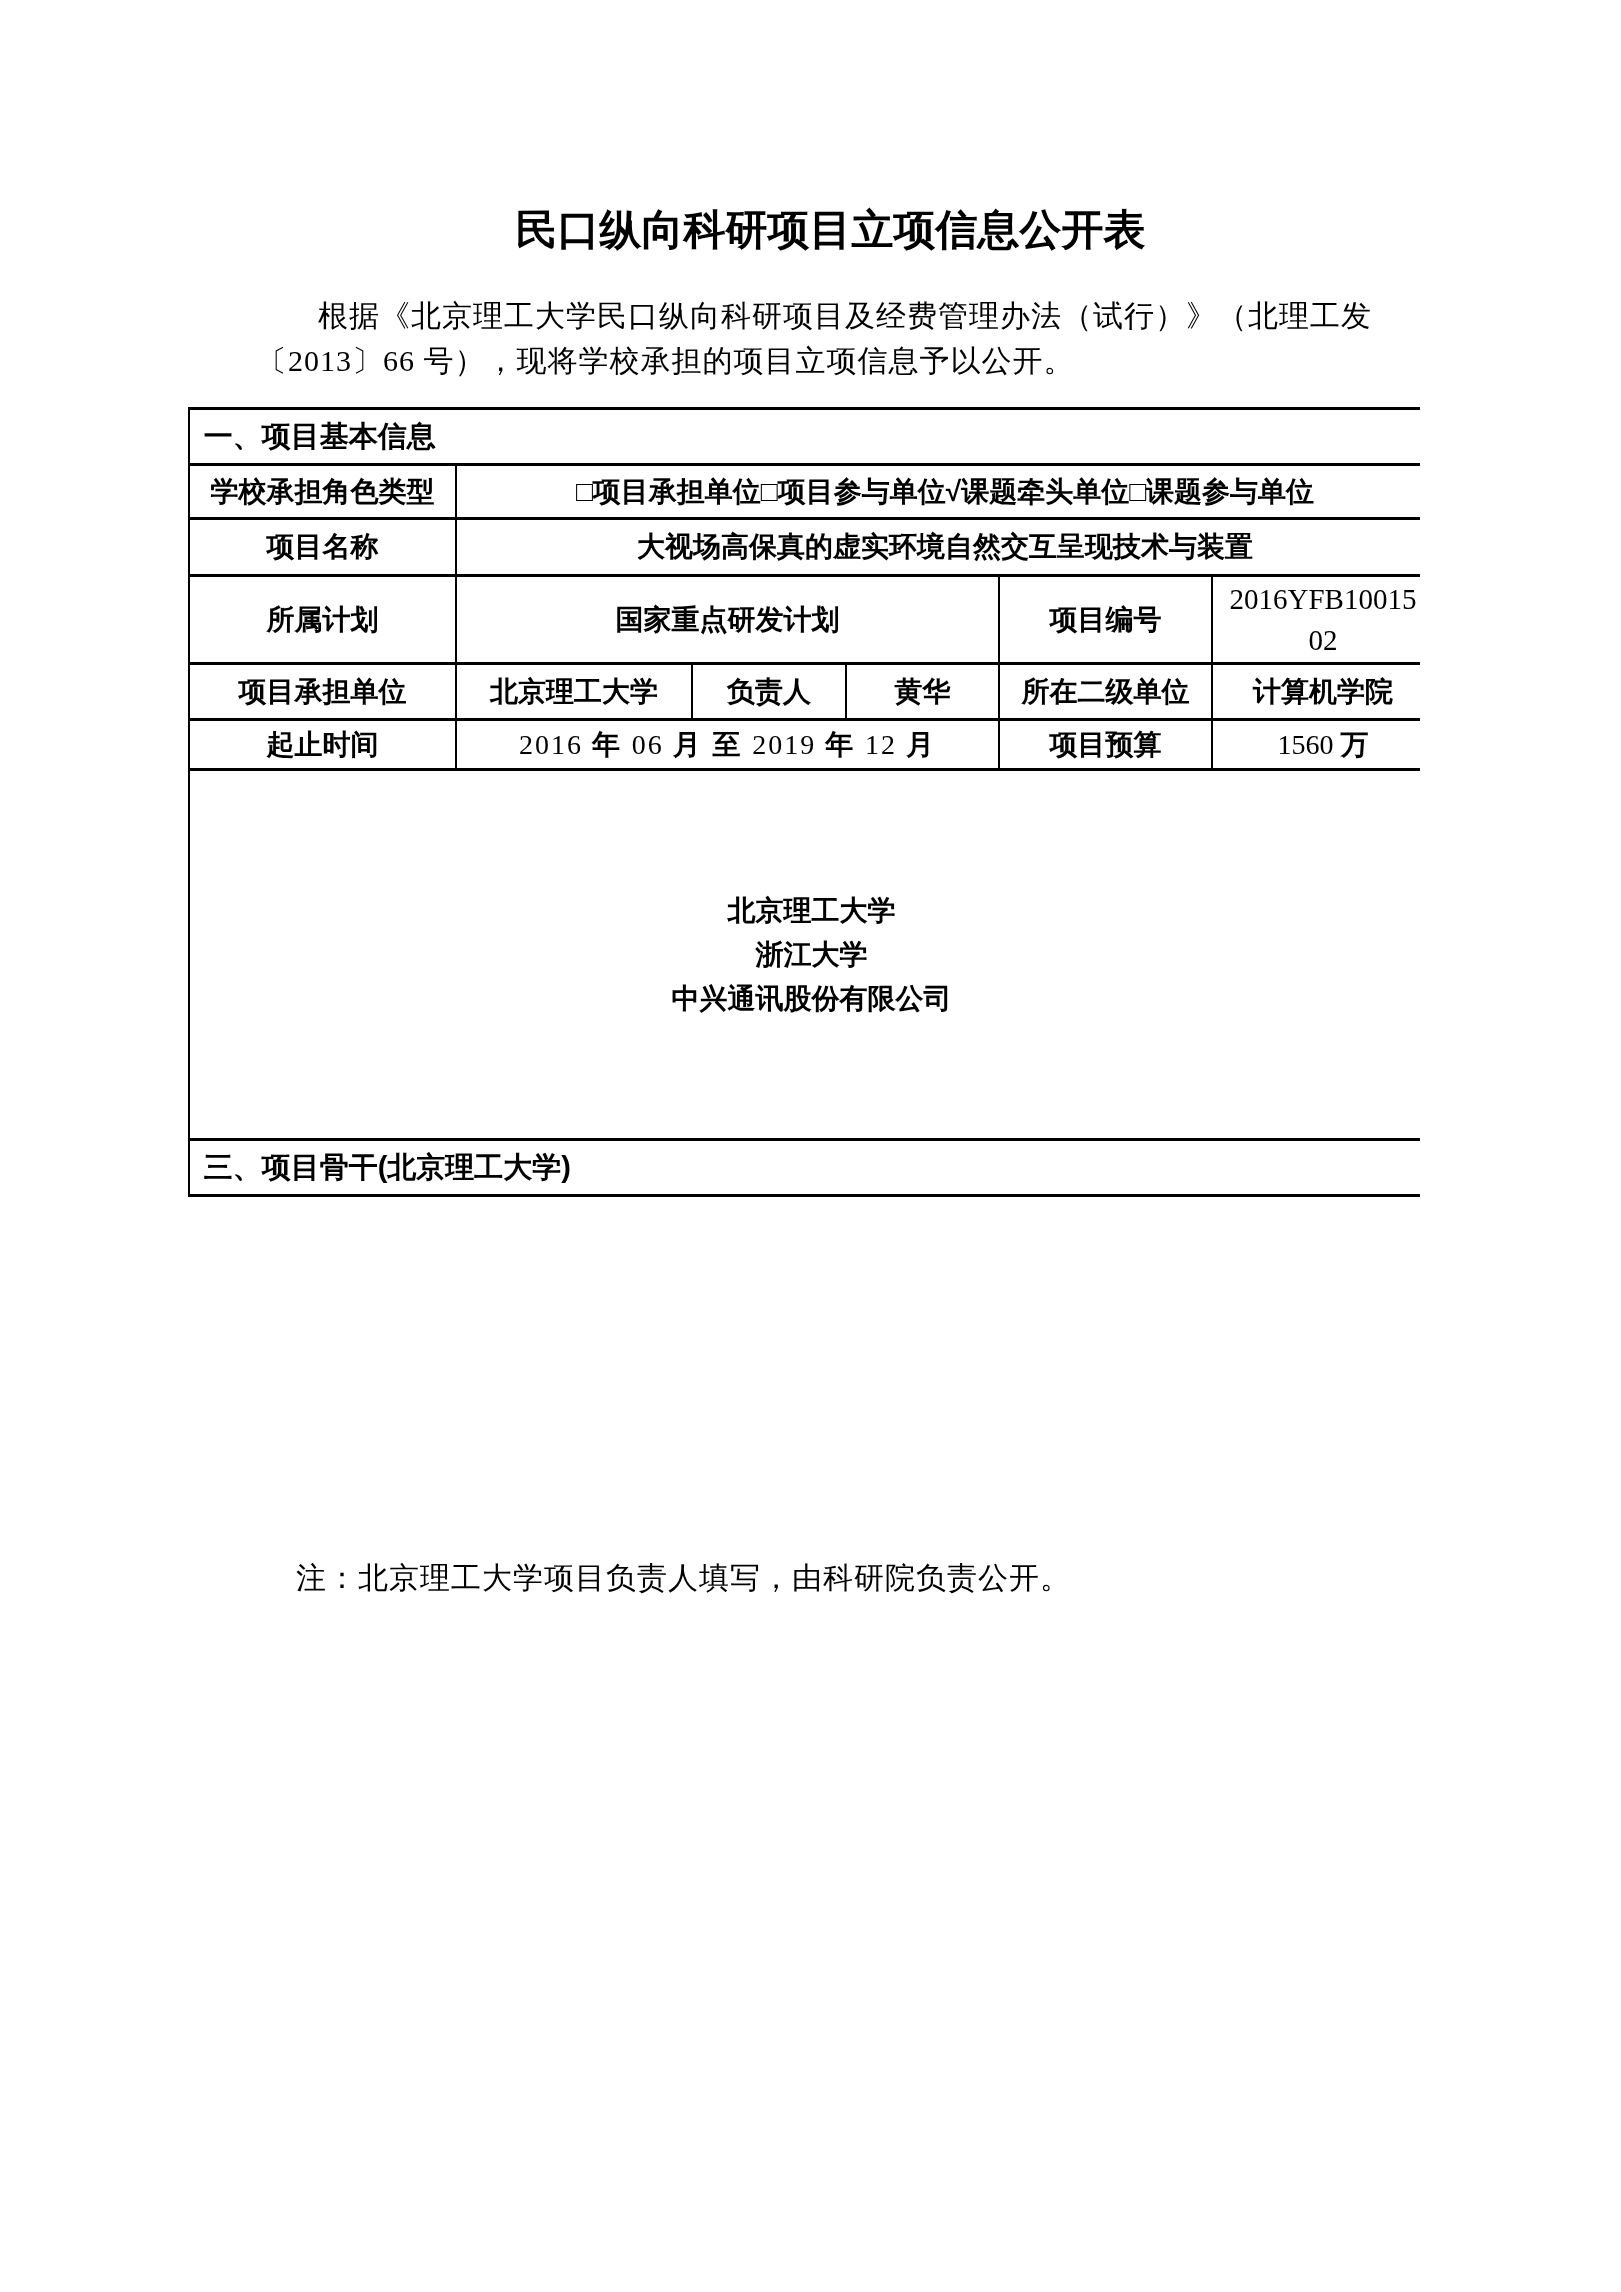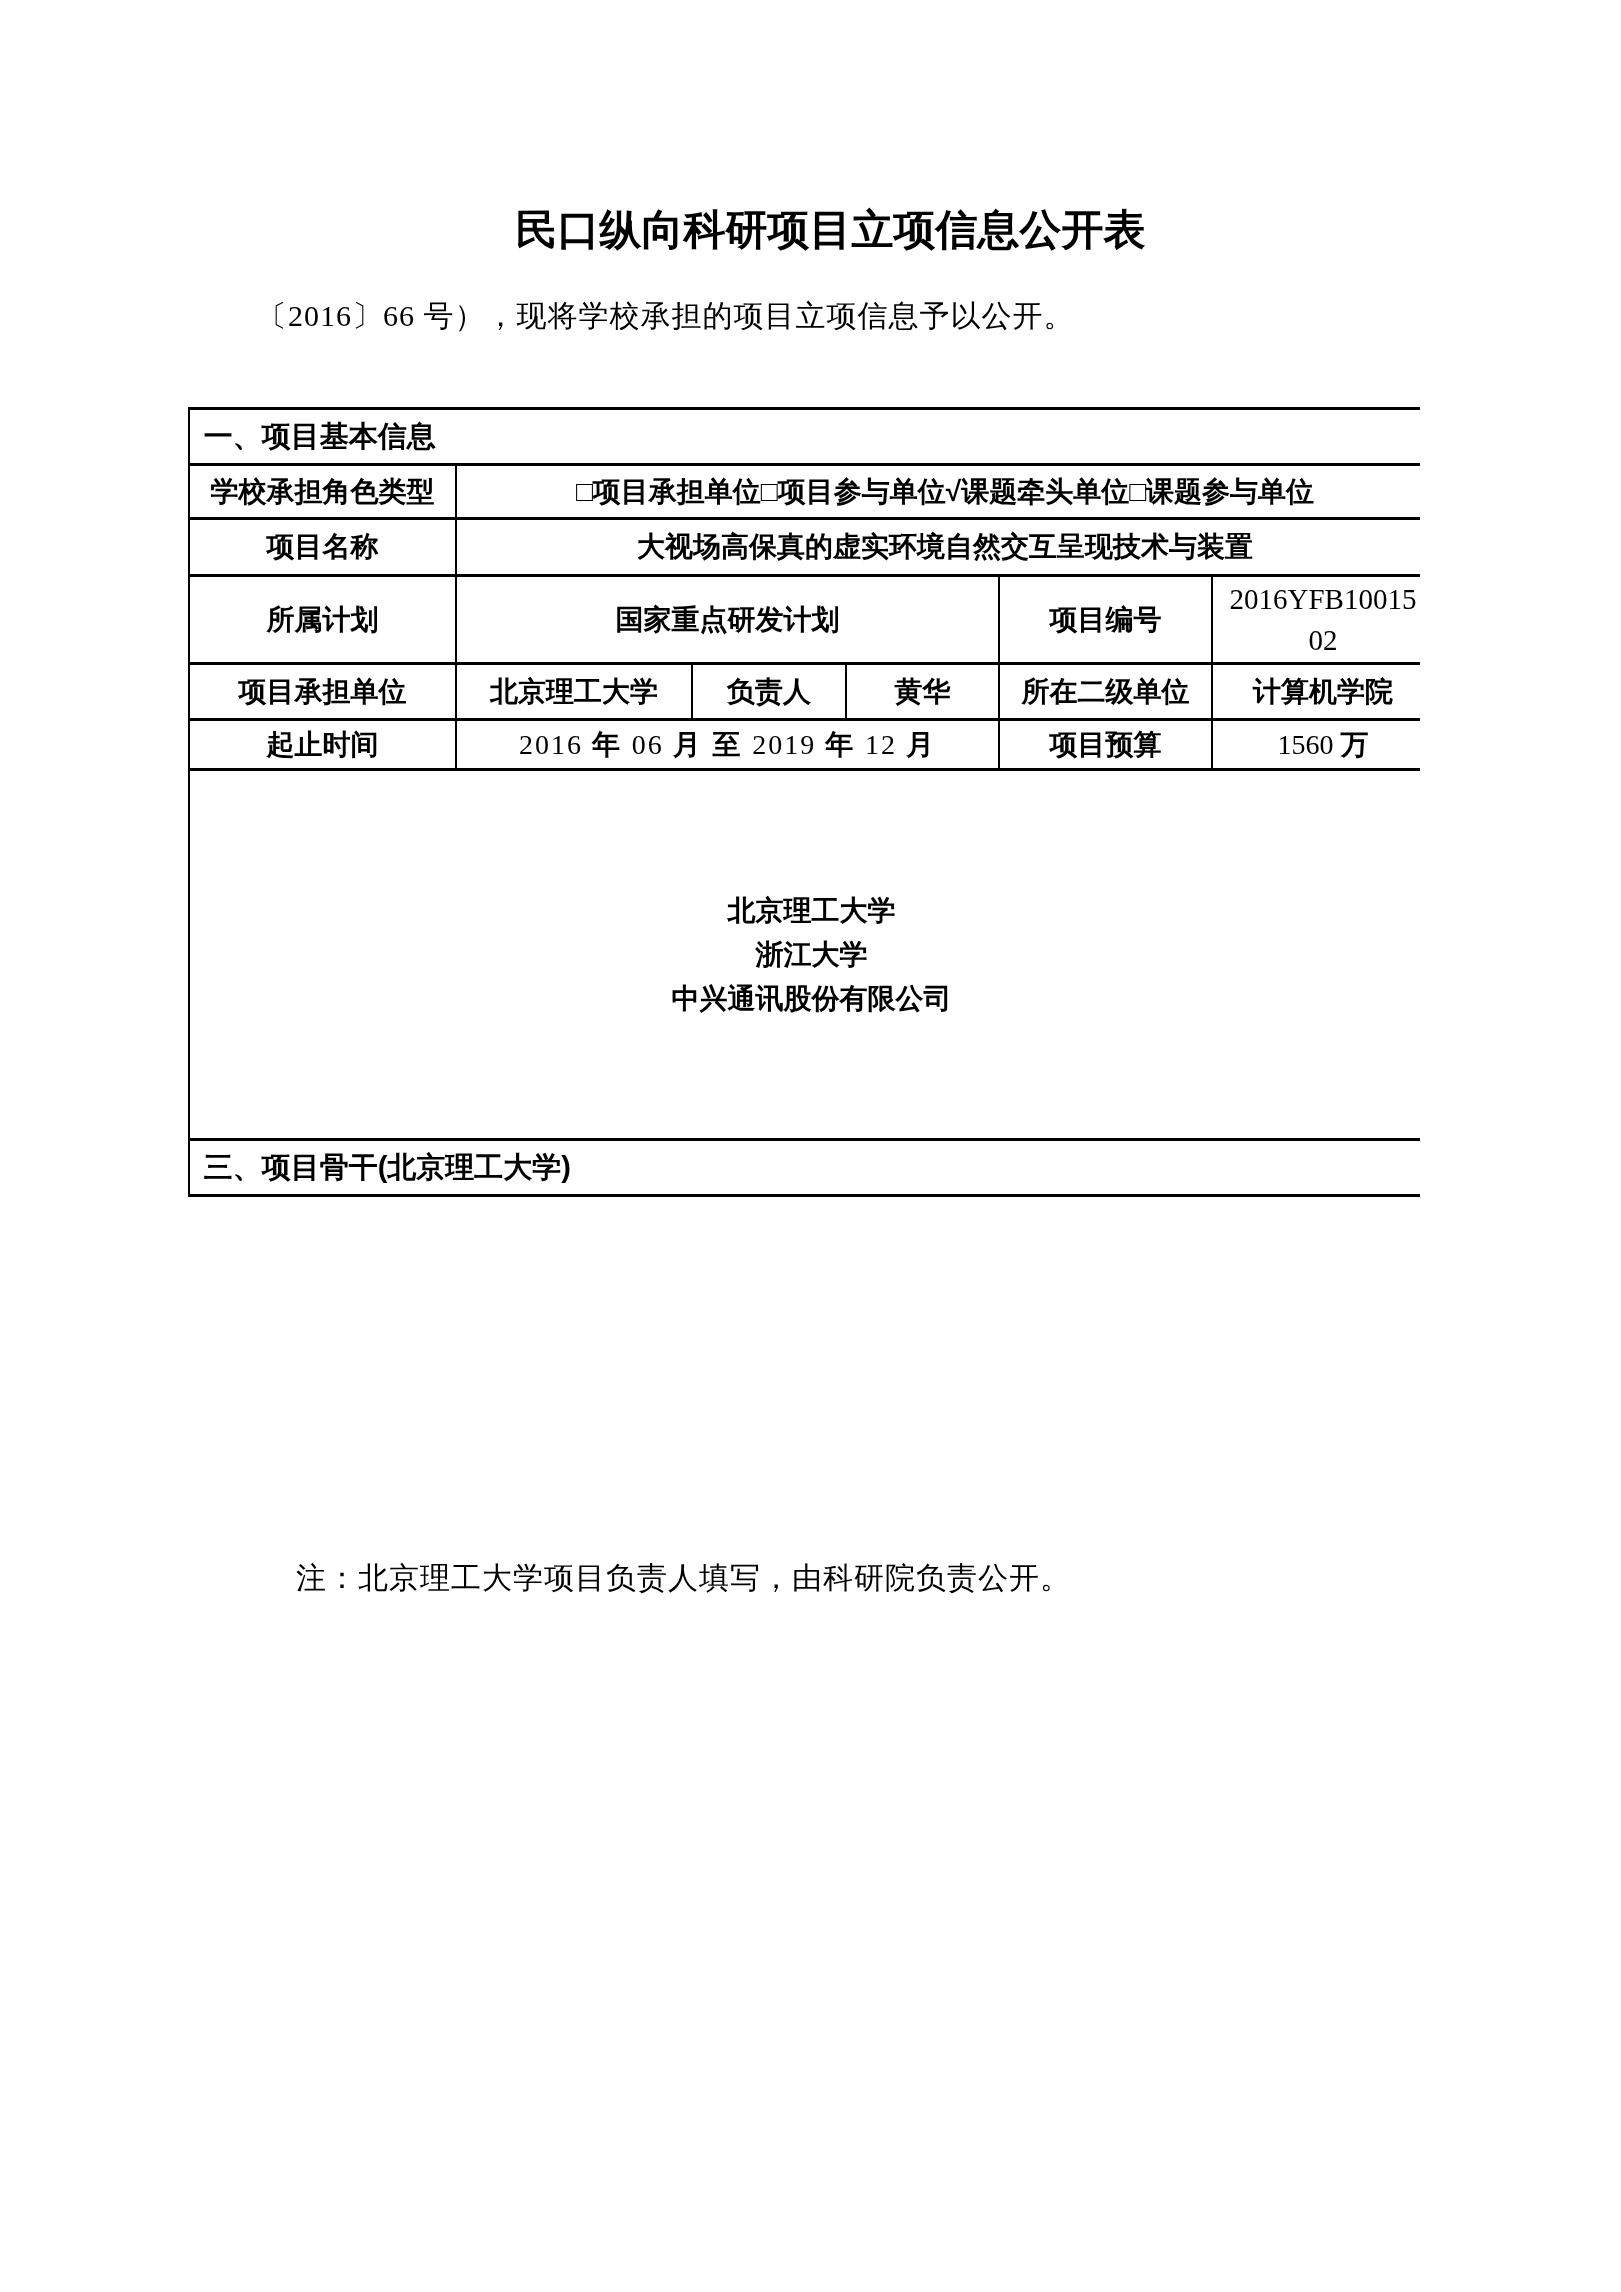--- a/index.html
+++ b/index.html
@@ -51,21 +51,22 @@
   }
 </style>
 </head>
 <body>
 
 <div class="page">
 
   <div class="doc-title">民口纵向科研项目立项信息公开表</div>
 
   <div class="intro">
-    <div class="line2">〔2016〕66 号），现将学校承担的项目立项信息予以公开。</div>
+    <div class="line1">根据《北京理工大学民口纵向科研项目及经费管理办法（试行）》（北理工发</div>
+    <div class="line2">〔2013〕66 号），现将学校承担的项目立项信息予以公开。</div>
   </div>
 
   <table class="tbl">
     <colgroup>
       <col style="width:267px">
       <col style="width:236px">
       <col style="width:154px">
       <col style="width:153px">
       <col style="width:213px">
       <col style="width:222px">

